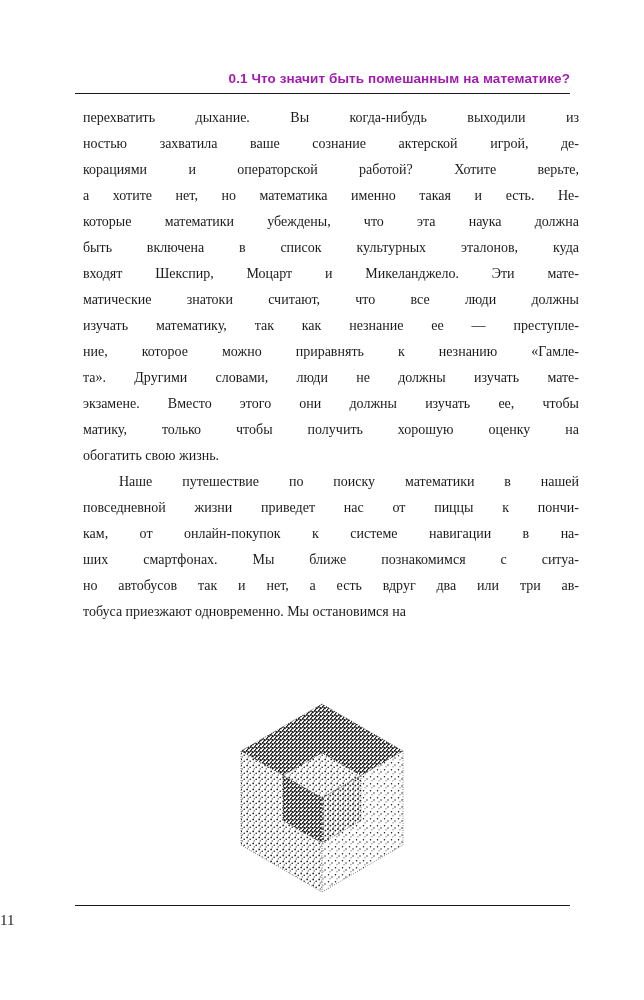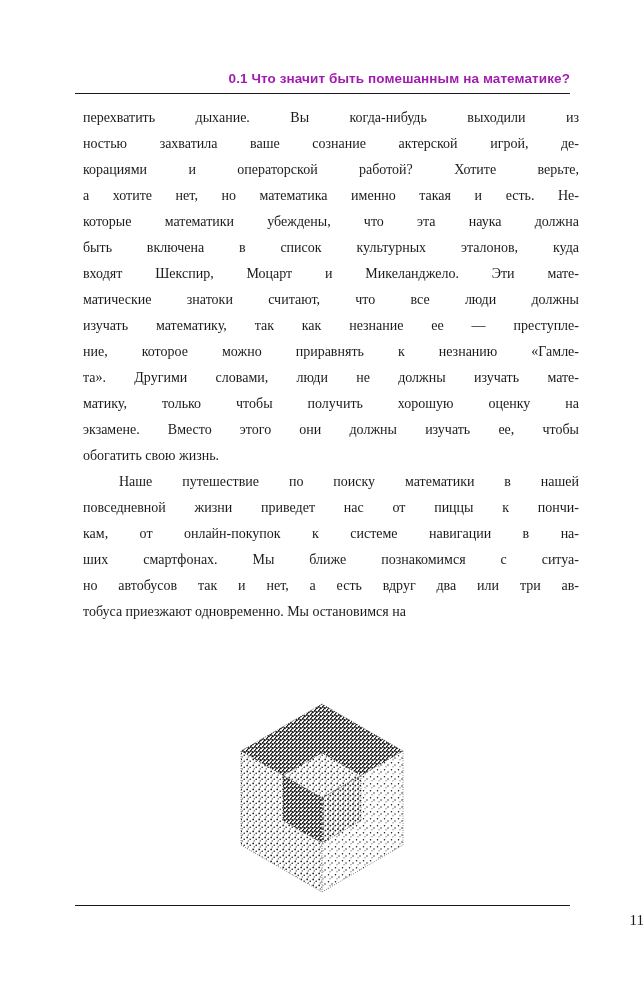--- a/index.html
+++ b/index.html
@@ -63,21 +63,21 @@
     left: 75px;
     right: 74px;
     height: 0;
     border-top: 1.6px solid #1b1b1b;
   }
   .page-number {
     position: absolute;
     top: 912px;
     left: 0;
     width: 644px;
-    text-align: right;
+    text-align: left;
     font-size: 15px;
     color: #1b1b1b;
   }
 </style>
 </head>
 <body>
 
 <div class="page">
 
   <div class="running-head">0.1 Что значит быть помешанным на математике?</div>
@@ -90,22 +90,22 @@
         <div class="line">ностью захватила ваше сознание актерской игрой, де-</div>
         <div class="line">корациями и операторской работой? Хотите верьте,</div>
         <div class="line">а хотите нет, но математика именно такая и есть. Не-</div>
         <div class="line">которые математики убеждены, что эта наука должна</div>
         <div class="line">быть включена в список культурных эталонов, куда</div>
         <div class="line">входят Шекспир, Моцарт и Микеланджело. Эти мате-</div>
         <div class="line">матические знатоки считают, что все люди должны</div>
         <div class="line">изучать математику, так как незнание ее — преступле-</div>
         <div class="line">ние, которое можно приравнять к незнанию «Гамле-</div>
         <div class="line">та». Другими словами, люди не должны изучать мате-</div>
+        <div class="line">экзамене. Вместо этого они должны изучать ее, чтобы</div>
         <div class="line">матику, только чтобы получить хорошую оценку на</div>
-        <div class="line">экзамене. Вместо этого они должны изучать ее, чтобы</div>
         <div class="line last">обогатить свою жизнь.</div>
       </div>
       <div class="paragraph indent">
         <div class="line first">Наше путешествие по поиску математики в нашей</div>
         <div class="line">повседневной жизни приведет нас от пиццы к пончи-</div>
         <div class="line">кам, от онлайн-покупок к системе навигации в на-</div>
         <div class="line">ших смартфонах. Мы ближе познакомимся с ситуа-</div>
         <div class="line">но автобусов так и нет, а есть вдруг два или три ав-</div>
         <div class="line last">тобуса приезжают одновременно. Мы остановимся на</div>
       </div>

